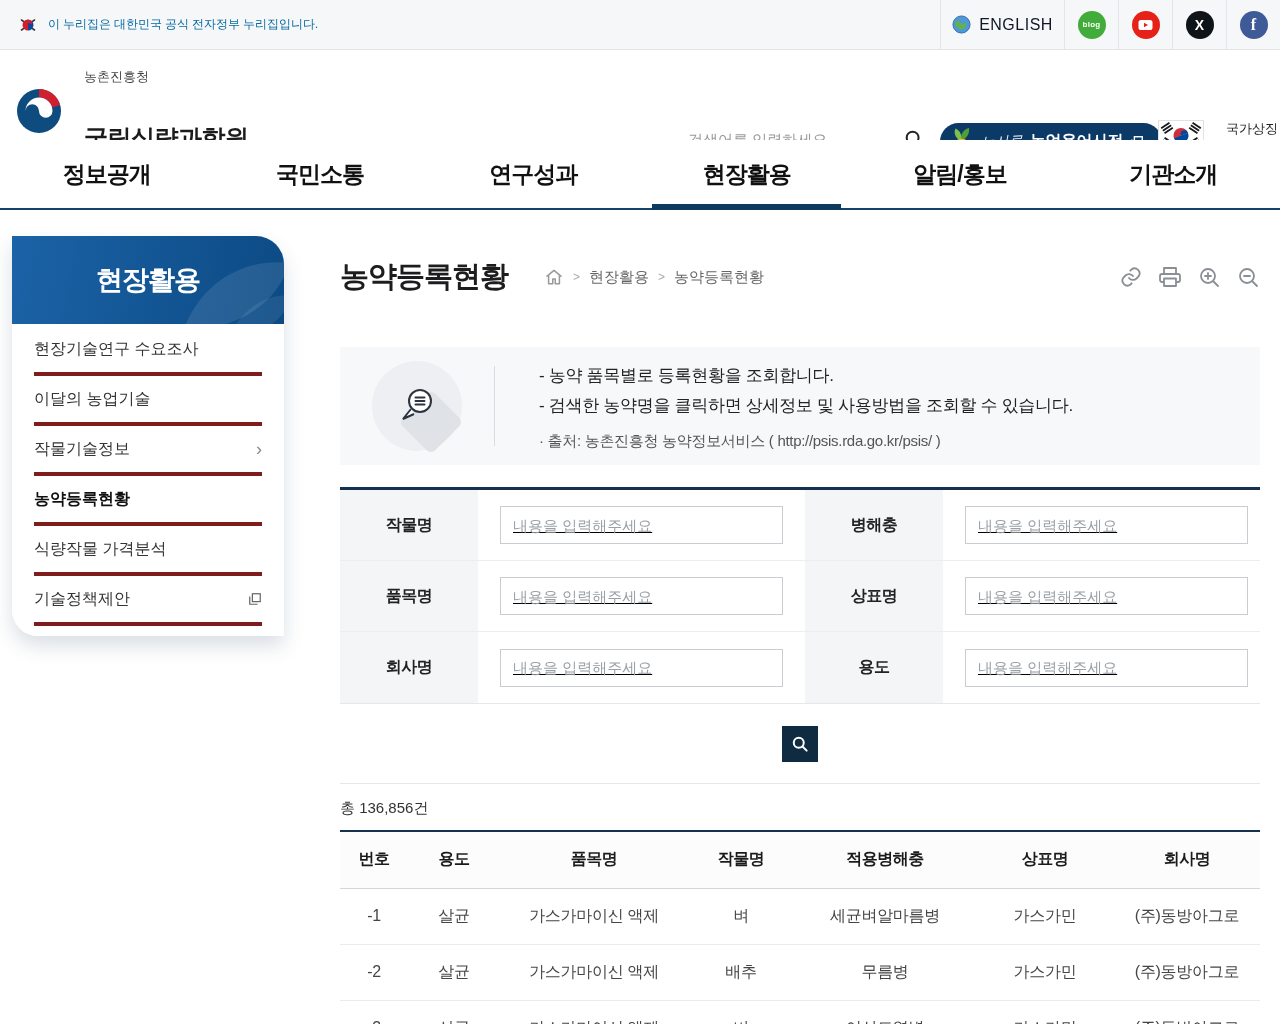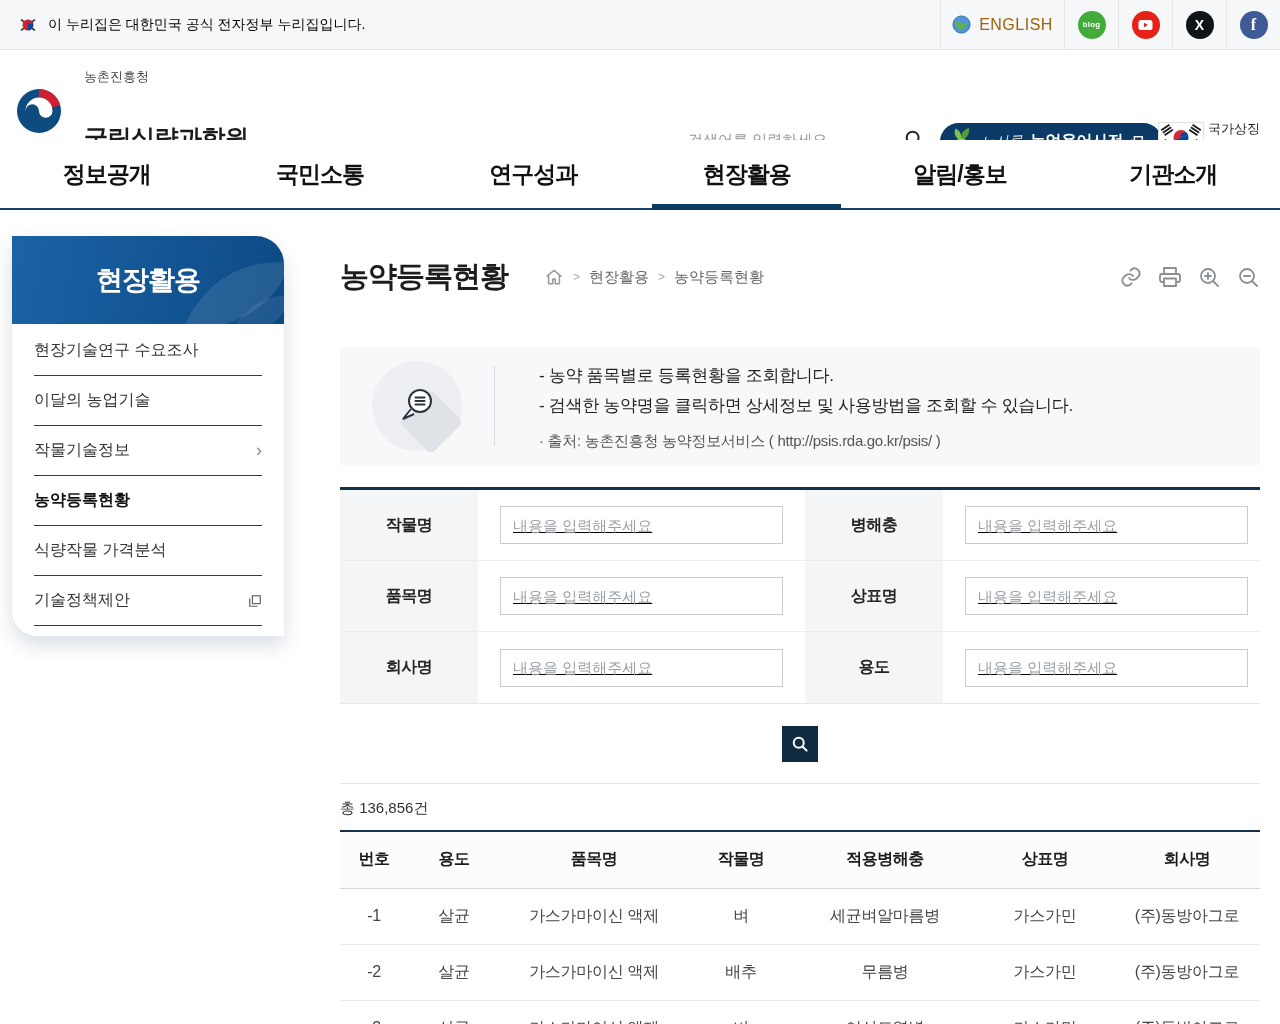--- a/index.html
+++ b/index.html
@@ -4,26 +4,26 @@
 <style>
   * { margin:0; padding:0; box-sizing:border-box; }
   html,body { width:1280px; height:1024px; overflow:hidden; background:#fff;
     font-family:"Liberation Sans","DejaVu Sans",sans-serif; }
   .page { position:relative; width:1280px; height:1024px; background:#fff; }
 
   
   .topbar { position:absolute; top:0; left:0; width:1280px; height:50px;
     background:#f6f7f9; border-bottom:1px solid #e3e5e8; display:flex; align-items:center; }
   .topbar-left { display:flex; align-items:center; gap:10px; padding-left:18px; flex:1; }
-  .topbar-notice { font-size:14px; color:#000000; }
+  .topbar-notice { font-size:12px; color:#0369a1;font-family:Liberation Serif, serif; }
   .topbar-right { display:flex; height:100%; }
   .topbar-cell { display:flex; align-items:center; justify-content:center;
     border-left:1px solid #e3e5e8; height:100%; }
   .lang-cell { width:124px; gap:8px; cursor:pointer; }
-  .lang-label { font-size:16px; color:#a16207; letter-spacing:.5px; }
+  .lang-label { font-size:16px; color:#0f172a; letter-spacing:.5px; }
   .social-cell { width:54px; cursor:pointer; }
   .social-circle { width:28px; height:28px; border-radius:50%; display:flex;
     align-items:center; justify-content:center; color:#fff; }
   .blog-circle { background:#41ac39; font-size:8px; font-weight:bold; letter-spacing:.3px; }
   .yt-circle { background:#e62117; }
   .x-circle { background:#0f1419; font-size:14px; font-weight:bold; }
   .fb-circle { background:#3e5b98; font-size:16px; font-weight:bold; font-family:"Liberation Serif",serif; }
 
   
   .header { position:absolute; top:50px; left:0; width:1280px; height:90px; background:#fff; }
@@ -32,21 +32,21 @@
   .brand-text .site { font-size:24px; font-weight:bold; color:#1b1b1b; letter-spacing:-.5px;margin-top:36px; }
   .search-box { position:absolute; left:688px; top:70px; width:237px; height:40px;
     border-bottom:2px solid #8a8f96; display:flex; align-items:center; }
   .search-box input { flex:1; border:none; outline:none; background:transparent;
     font-size:15px; color:#333; font-family:inherit; }
   .search-box input::placeholder { color:#999; }
   .dict-btn { position:absolute; left:940px; top:73px; height:37px; padding:0 18px 0 8px;
     background:#0c3a66; border-radius:19px; display:flex; align-items:center; gap:7px; cursor:pointer; }
   .dict-script { color:#fff; font-style:italic; font-size:14px; transform:rotate(-4deg); opacity:.95; }
   .dict-label { color:#fff; font-size:16px; font-weight:bold; letter-spacing:-.5px; }
-  .symbol-link { position:absolute; left:1158px; top:70px; display:flex; align-items:center; gap:4px; cursor:pointer; }
+  .symbol-link { position:absolute; left:1158px; top:70px; display:flex; gap:22px; cursor:pointer; }
   .symbol-text { font-size:13px; color:#222; line-height:1.35; }
 
   
   .nav { position:absolute; top:140px; left:0; width:1280px; height:70px; background:#fff;
     border-bottom:2px solid #16416b; display:flex;justify-content:center; }
   .nav-item { position:relative; flex:1; display:flex; align-items:center; justify-content:center;
     font-size:23px; font-weight:bold; color:#111; letter-spacing:-1px; cursor:pointer; }
   .nav-item.active::after { content:""; position:absolute; left:12px; right:12px; bottom:-2px;
     height:6px; background:#0d3a5f; }
 
@@ -54,21 +54,21 @@
   .sidebar { position:absolute; left:12px; top:236px; width:272px; border-radius:0 28px 26px 0;
     border-bottom-left-radius:26px; border-bottom-right-radius:0;
     box-shadow:0 10px 20px rgba(25,55,90,.16); background:#fff;
     border-radius:0 28px 0 26px; overflow:hidden; }
   .sidebar-head { position:relative; height:88px; background:linear-gradient(100deg,#1b63a7,#0c4a84);
     display:flex; align-items:center; justify-content:center; overflow:hidden; }
   .sidebar-head-title { color:#fff; font-size:27px; font-weight:bold; letter-spacing:-1px; z-index:1; }
   .sidebar-leaf { position:absolute; right:-10px; bottom:-18px; }
   .sidebar-menu { background:#fff; padding:2px 0 10px; }
   .side-item { height:50px; margin:0 22px; display:flex; align-items:center; justify-content:space-between;
-    border-bottom:1px solid #7f1d1d; font-size:16px; color:#333; cursor:pointer; }
+    border-bottom:4px solid #7f1d1d; font-size:16px; color:#333; cursor:pointer; }
   .side-item.active .side-label { font-weight:bold; color:#111; }
   .side-caret { color:#888; font-size:18px; }
   .side-ext { color:#666; }
 
   
   .main { position:absolute; left:340px; top:255px; width:920px; }
   .title-row { display:flex; align-items:center; height:44px; }
   .page-title { font-size:29px; font-weight:bold; color:#1d1d1f; letter-spacing:-1px; }
   .breadcrumb { display:flex; align-items:center; gap:9px; margin-left:36px; font-size:15px; color:#666; }
   .crumb-sep { color:#aaa; font-size:12px; }

